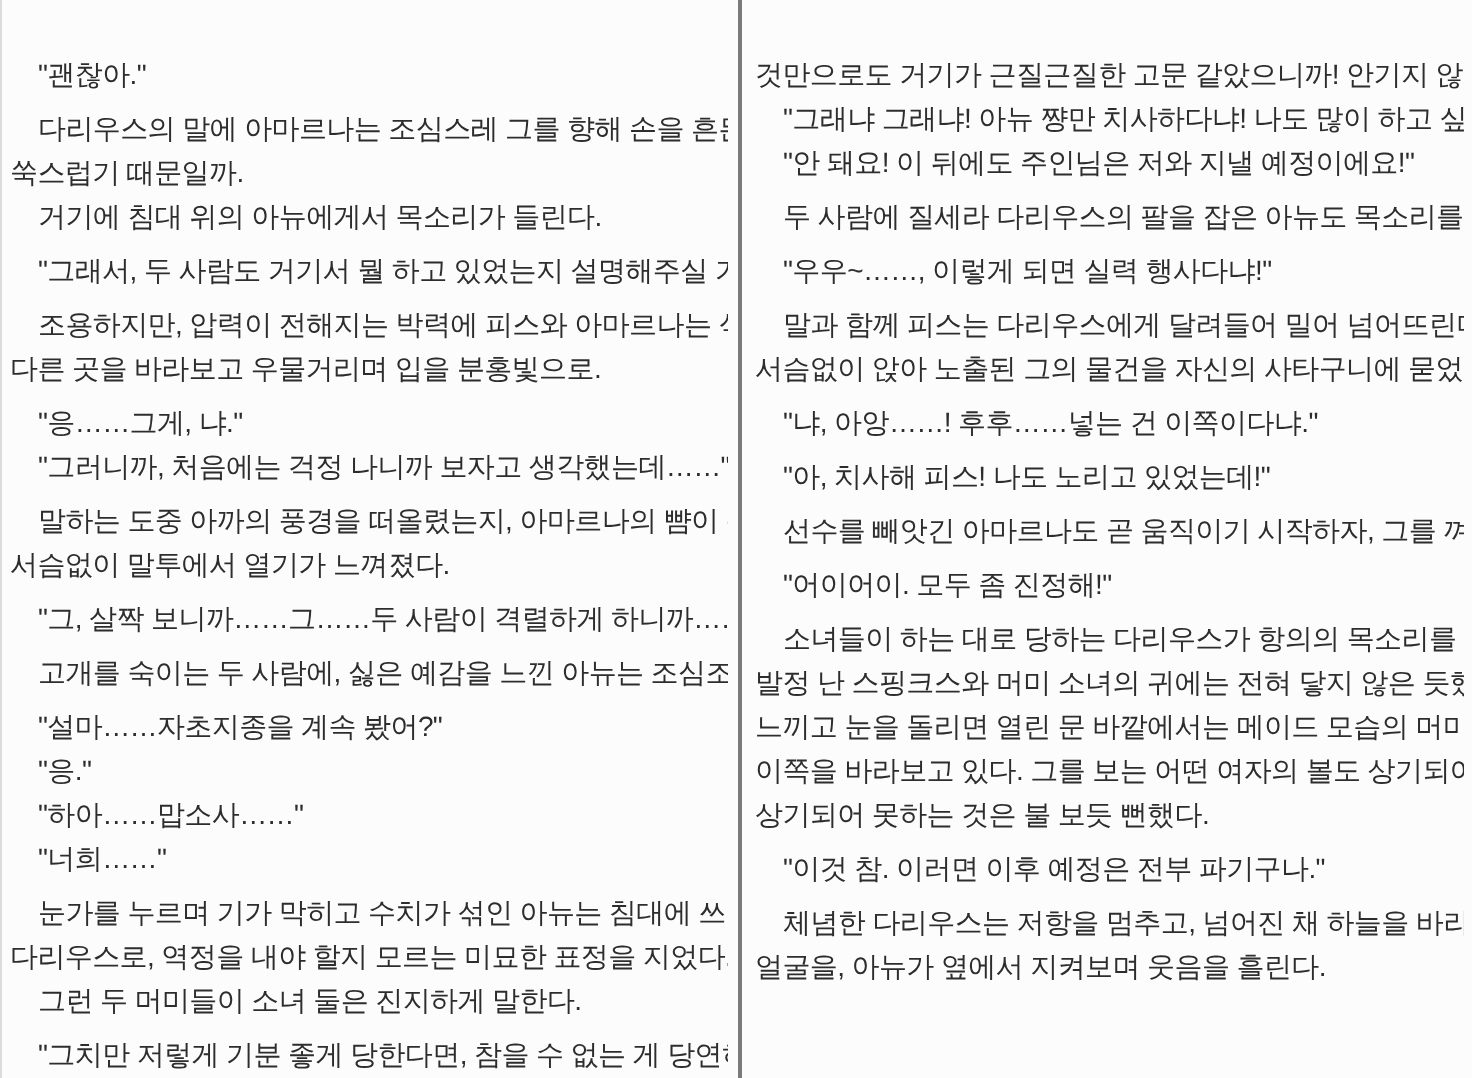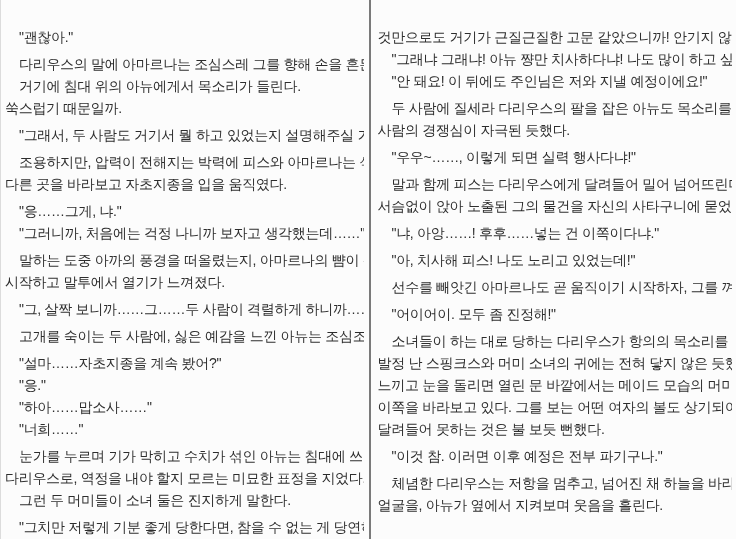--- a/index.html
+++ b/index.html
@@ -57,37 +57,37 @@
 </head>
 <body style="background: rgb(252, 252, 252);">
 
 <div class="page" style="border-left-color: rgb(220, 220, 220);">
   <div class="column left" style="color: rgb(45, 45, 45);">
       <div class="paragraph">
         <div class="line indent">"괜찮아."</div>
       </div>
       <div class="paragraph">
         <div class="line indent">다리우스의 말에 아마르나는 조심스레 그를 향해 손을 흔든다. 볼이 빨간 것은</div>
+        <div class="line">쑥스럽기 때문일까.</div>
         <div class="line indent">거기에 침대 위의 아뉴에게서 목소리가 들린다.</div>
-        <div class="line">쑥스럽기 때문일까.</div>
       </div>
       <div class="paragraph">
         <div class="line indent">"그래서, 두 사람도 거기서 뭘 하고 있었는지 설명해주실 거죠?"</div>
       </div>
       <div class="paragraph">
         <div class="line indent">조용하지만, 압력이 전해지는 박력에 피스와 아마르나는 식은땀이 맺혔다. 둘 다</div>
-        <div class="line">다른 곳을 바라보고 자초지종을 입을 움직였다.</div>
+        <div class="line">다른 곳을 바라보고 우물거리며 입을 분홍빛으로.</div>
       </div>
       <div class="paragraph">
         <div class="line indent">"응……그게, 냐."</div>
         <div class="line indent">"그러니까, 처음에는 걱정 나니까 보자고 생각했는데……"</div>
       </div>
       <div class="paragraph">
         <div class="line indent">말하는 도중 아까의 풍경을 떠올렸는지, 아마르나의 뺨이 분홍빛으로 물들기</div>
-        <div class="line">시작하고 말투에서 열기가 느껴졌다.</div>
+        <div class="line">서슴없이 말투에서 열기가 느껴졌다.</div>
       </div>
       <div class="paragraph">
         <div class="line indent">"그, 살짝 보니까……그……두 사람이 격렬하게 하니까……무심코"</div>
       </div>
       <div class="paragraph">
         <div class="line indent">고개를 숙이는 두 사람에, 싫은 예감을 느낀 아뉴는 조심조심 물었다.</div>
       </div>
       <div class="paragraph">
         <div class="line indent">"설마……자초지종을 계속 봤어?"</div>
         <div class="line indent">"응."</div>
@@ -105,21 +105,20 @@
     </div>
   <div class="divider" style="background: rgb(122, 122, 122);"></div>
   <div class="column right" style="color: rgb(45, 45, 45);">
       <div class="paragraph">
         <div class="line">것만으로도 거기가 근질근질한 고문 같았으니까! 안기지 않으면 나을 리 없어!"</div>
         <div class="line indent">"그래냐 그래냐! 아뉴 쨩만 치사하다냐! 나도 많이 하고 싶고, 했으면 한다냐!"</div>
         <div class="line indent">"안 돼요! 이 뒤에도 주인님은 저와 지낼 예정이에요!"</div>
       </div>
       <div class="paragraph">
         <div class="line indent">두 사람에 질세라 다리우스의 팔을 잡은 아뉴도 목소리를 높인다. 그 행동에 두</div>
-        <div class="line">사람의 경쟁심이 자극된 듯했다.</div>
       </div>
       <div class="paragraph">
         <div class="line indent">"우우~……, 이렇게 되면 실력 행사다냐!"</div>
       </div>
       <div class="paragraph">
         <div class="line indent">말과 함께 피스는 다리우스에게 달려들어 밀어 넘어뜨린다. 곧 속옷을 벗고</div>
         <div class="line">서슴없이 앉아 노출된 그의 물건을 자신의 사타구니에 묻었다.</div>
       </div>
       <div class="paragraph">
         <div class="line indent">"냐, 아앙……! 후후……넣는 건 이쪽이다냐."</div>
@@ -131,21 +130,21 @@
         <div class="line indent">선수를 빼앗긴 아마르나도 곧 움직이기 시작하자, 그를 껴안고 가슴으로 눌렀다.</div>
       </div>
       <div class="paragraph">
         <div class="line indent">"어이어이. 모두 좀 진정해!"</div>
       </div>
       <div class="paragraph">
         <div class="line indent">소녀들이 하는 대로 당하는 다리우스가 항의의 목소리를 높인다. 그 말은 온통</div>
         <div class="line">발정 난 스핑크스와 머미 소녀의 귀에는 전혀 닿지 않은 듯했다. 게다가 시선을</div>
         <div class="line">느끼고 눈을 돌리면 열린 문 바깥에서는 메이드 모습의 머미들이 부러워하는 얼굴로</div>
         <div class="line">이쪽을 바라보고 있다. 그를 보는 어떤 여자의 볼도 상기되어 있어, 이대로는</div>
-        <div class="line">달려들어 못하는 것은 불 보듯 뻔했다.</div>
+        <div class="line">상기되어 못하는 것은 불 보듯 뻔했다.</div>
       </div>
       <div class="paragraph">
         <div class="line indent">"이것 참. 이러면 이후 예정은 전부 파기구나."</div>
       </div>
       <div class="paragraph">
         <div class="line indent">체념한 다리우스는 저항을 멈추고, 넘어진 채 하늘을 바라보았다. 그런 그의</div>
         <div class="line">얼굴을, 아뉴가 옆에서 지켜보며 웃음을 흘린다.</div>
       </div>
     </div>
 </div>

